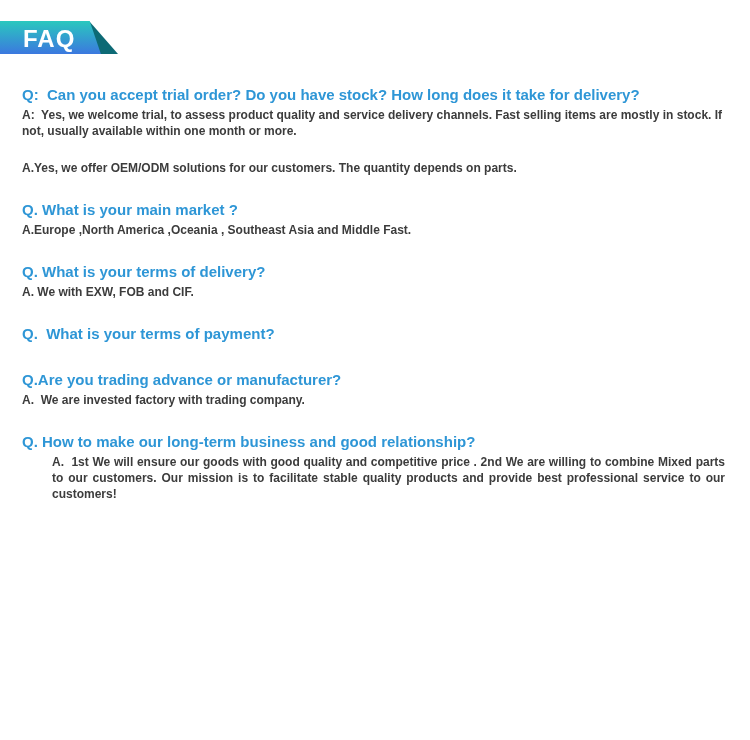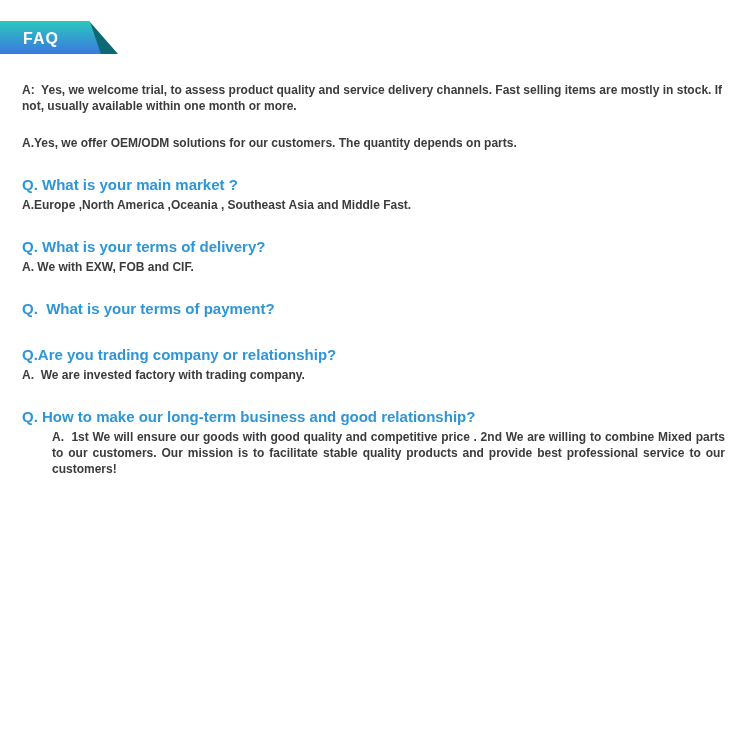--- a/index.html
+++ b/index.html
@@ -43,21 +43,21 @@
   }
   .ribbon-label {
     position: absolute;
     left: 23px;
     top: 0;
     height: 100%;
     display: flex;
     align-items: center;
     padding-top: 3px;
     color: var(--banner-text, #ffffff);
-    font-size: 16px;
+    font-size: 24px;
     font-weight: bold;
     letter-spacing: 1px;
     z-index: 2;
   }
 
   
   .content {
     position: absolute;
     top: 82px;
     left: 22px;
@@ -94,20 +94,21 @@
 
   <div class="ribbon">
     <div class="ribbon-fold"></div>
     <div class="ribbon-main"></div>
     <span class="ribbon-label">FAQ</span>
   </div>
 
   <main class="content">
 
     <section class="qa">
+      <h2 class="q">Q:  Can you accept trial order? Do you have stock? How long does it take for delivery?</h2>
       <p class="a">A:  Yes, we welcome trial, to assess product quality and service delivery channels. Fast selling items are mostly in stock. If not, usually available within one month or more.</p>
     </section>
 
     <section class="qa">
       <p class="a">A.Yes, we offer OEM/ODM solutions for our customers. The quantity depends on parts.</p>
     </section>
 
     <section class="qa">
       <h2 class="q">Q. What is your main market ?</h2>
       <p class="a">A.Europe ,North America ,Oceania , Southeast Asia and Middle Fast.</p>
@@ -117,21 +118,21 @@
       <h2 class="q">Q. What is your terms of delivery?</h2>
       <p class="a">A. We with EXW, FOB and CIF.</p>
     </section>
 
     <section class="qa">
       <h2 class="q">Q.  What is your terms of payment?</h2>
     </section>
 
 
     <section class="qa">
-      <h2 class="q">Q.Are you trading company or relationship?</h2>
+      <h2 class="q">Q.Are you trading advance or manufacturer?</h2>
       <p class="a">A.  We are invested factory with trading company.</p>
     </section>
 
     <section class="qa">
       <h2 class="q">Q. How to make our long-term business and good relationship?</h2>
       <p class="a justify">A.  1st We will ensure our goods with good quality and competitive price . 2nd We are willing to combine Mixed parts to our customers. Our mission is to facilitate stable quality products and provide best professional service to our customers!</p>
     </section>
 
   </main>
 </div>

